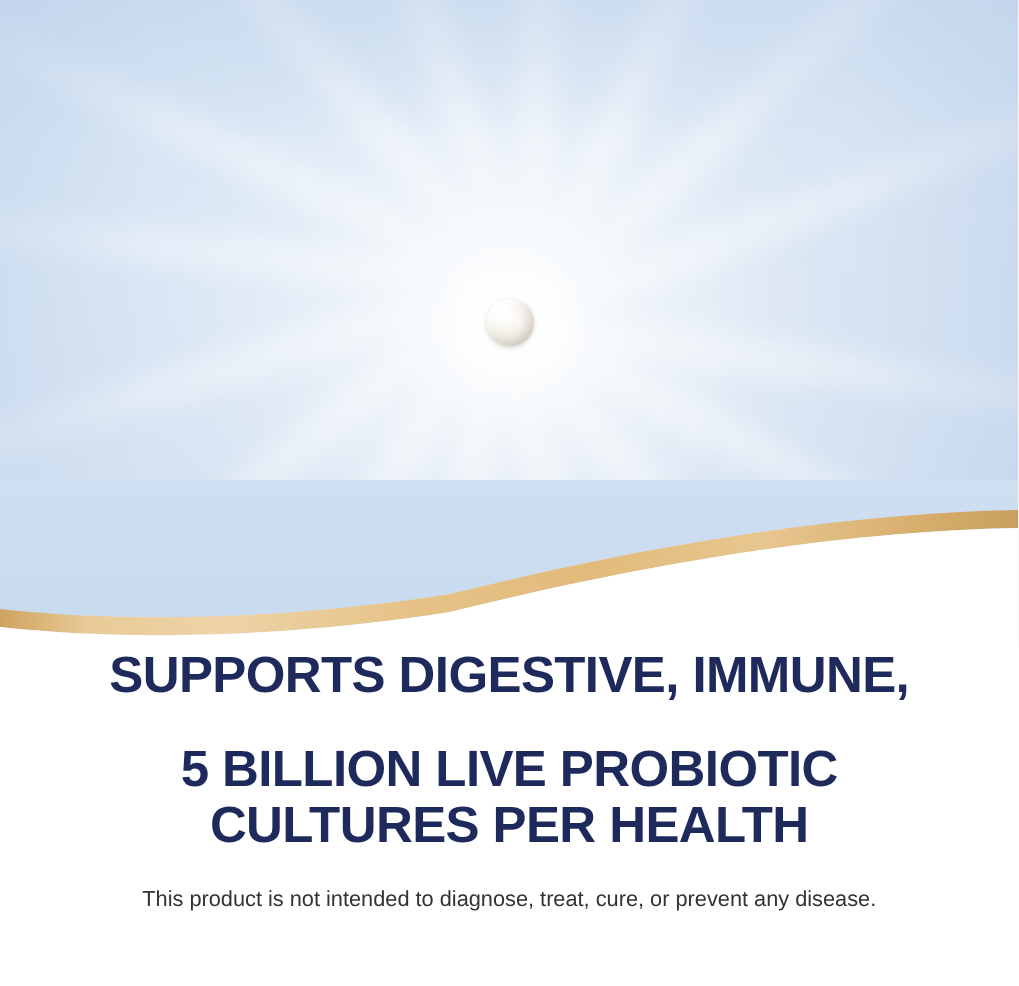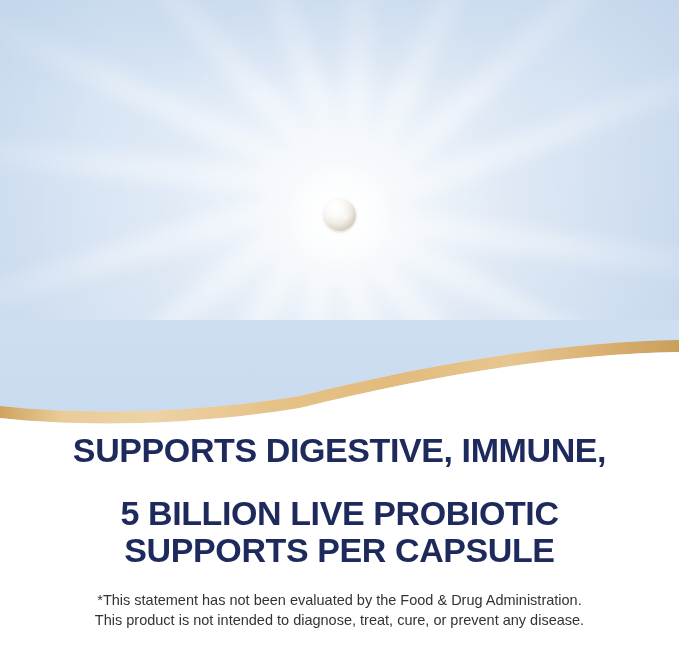--- a/index.html
+++ b/index.html
@@ -276,23 +276,22 @@
   </svg>
 
   <div class="copy">
 
     <h1 class="headline-primary">
       <span class="line">SUPPORTS DIGESTIVE, IMMUNE,</span>
     </h1>
 
     <h2 class="headline-secondary">
       <span class="line">5 BILLION LIVE PROBIOTIC</span>
-      <span class="line">SUPPORTS PER CAPSULE</span>
+      <span class="line">CULTURES PER HEALTH</span>
     </h2>
 
     <p class="disclaimer">
-      <span class="line">*This statement has not been evaluated by the Food &amp; Drug Administration.</span>
       <span class="line">This product is not intended to diagnose, treat, cure, or prevent any disease.</span>
     </p>
 
   </div>
 
 </div>
 
 </body></html>

